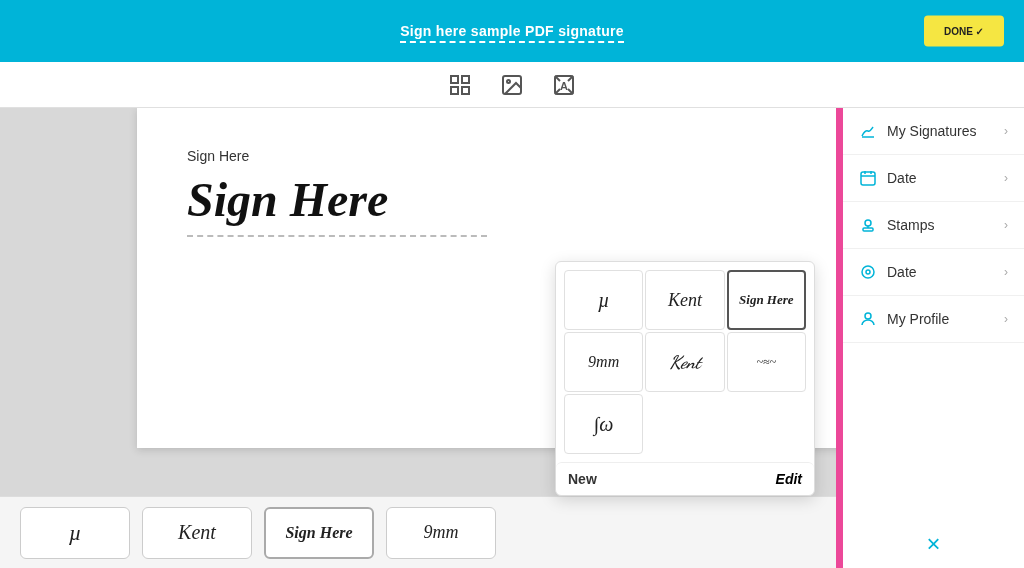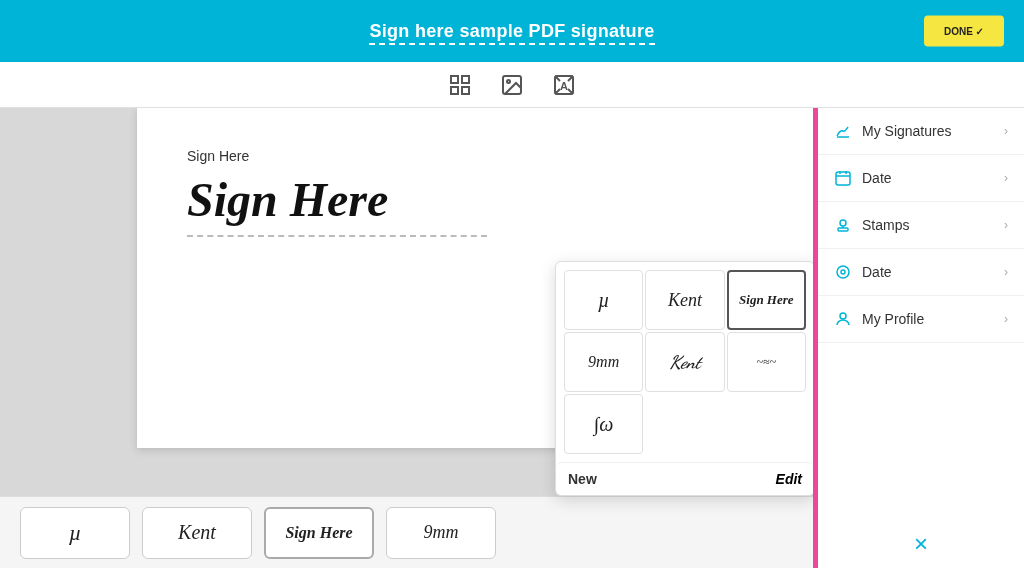--- a/index.html
+++ b/index.html
@@ -9,21 +9,21 @@
     .header {
       background: #00b4d8;
       height: 62px;
       display: flex;
       align-items: center;
       justify-content: center;
       position: relative;
     }
     .header-title {
       color: #fff;
-      font-size: 18px;
+      font-size: 14px;
       font-weight: 600;
       letter-spacing: 0.3px;
       text-align: center;
     }
     .header-title .dashed-underline {
       border-bottom: 2px dashed #fff;
       padding-bottom: 2px;
     }
     .done-btn {
       position: absolute;
@@ -182,23 +182,23 @@
       border-radius: 6px;
     }
     .sig-picker-footer .new-btn { color: #333; cursor: pointer; }
     .sig-picker-footer .edit-btn { color: #000000; cursor: pointer; font-style: italic; }
 
     
     .right-menu {
       position: absolute;
       right: 0;
       top: 0;
-      width: 211px;
-      background: #fff;
-      border-left: 5px solid #ec4899;
+      width: 188px;
+      background: #fff;
+      border-left: 7px solid #ec4899;
       height: 100%;
       z-index: 20;
     }
 
     .menu-item {
       display: flex;
       align-items: center;
       justify-content: space-between;
       padding: 14px 16px;
       border-bottom: 1px solid #f0f0f0;

